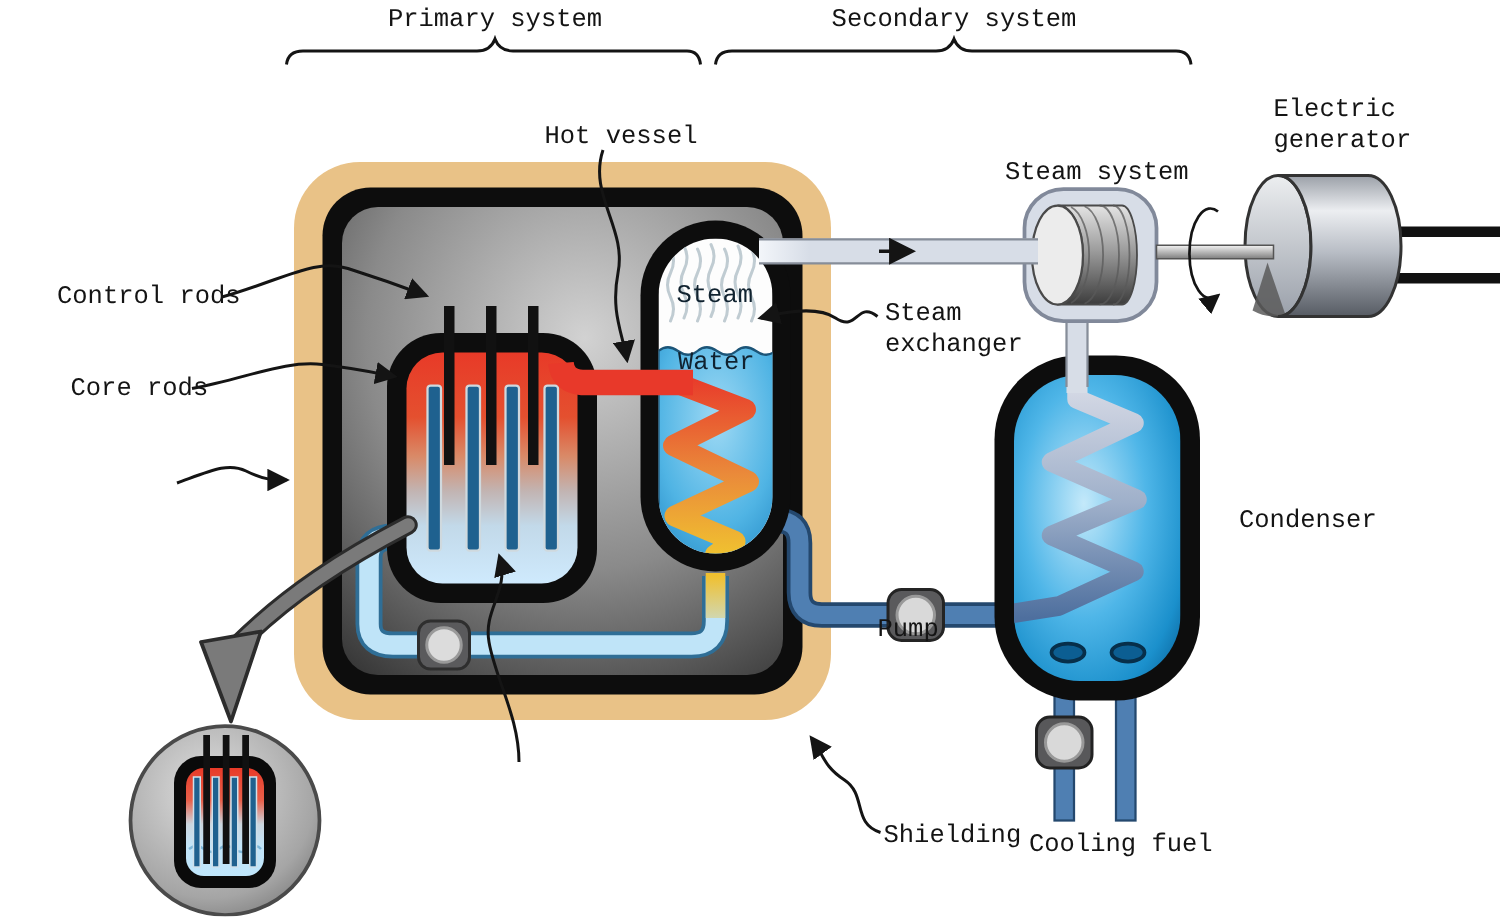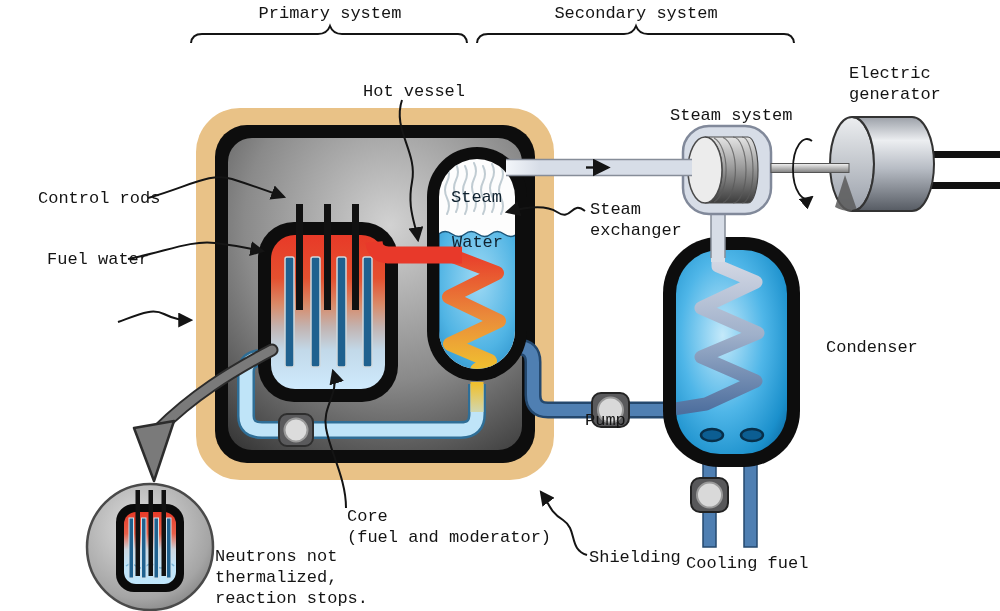--- a/index.html
+++ b/index.html
@@ -259,28 +259,23 @@
   </g>
 </svg>
 
 <div class="label center" style="left:330px;top:3px">Primary system</div>
 <div class="label center" style="left:636px;top:3px">Secondary system</div>
 <div class="label" style="left:363px;top:81px">Hot vessel</div>
 <div class="label" style="left:670px;top:105px">Steam system</div>
 <div class="label tight" style="left:849px;top:63px">Electric
 generator</div>
 <div class="label" style="left:38px;top:188px">Control rods</div>
-<div class="label" style="left:47px;top:249px">Fuel water</div>
+<div class="label" style="left:47px;top:249px">Core rods</div>
 <div class="label navy" style="left:451px;top:187px">Steam</div>
 <div class="label navy" style="left:452px;top:232px">Water</div>
 <div class="label tight" style="left:590px;top:199px">Steam
 exchanger</div>
 <div class="label" style="left:826px;top:337px">Condenser</div>
 <div class="label" style="left:585px;top:410px">Pump</div>
-<div class="label tight" style="left:347px;top:506px">Core
-(fuel and moderator)</div>
 <div class="label" style="left:589px;top:547px">Shielding</div>
 <div class="label" style="left:686px;top:553px">Cooling fuel</div>
-<div class="label tight" style="left:215px;top:546px">Neutrons not
-thermalized,
-reaction stops.</div>
 
 </div>
 
 </body></html>

